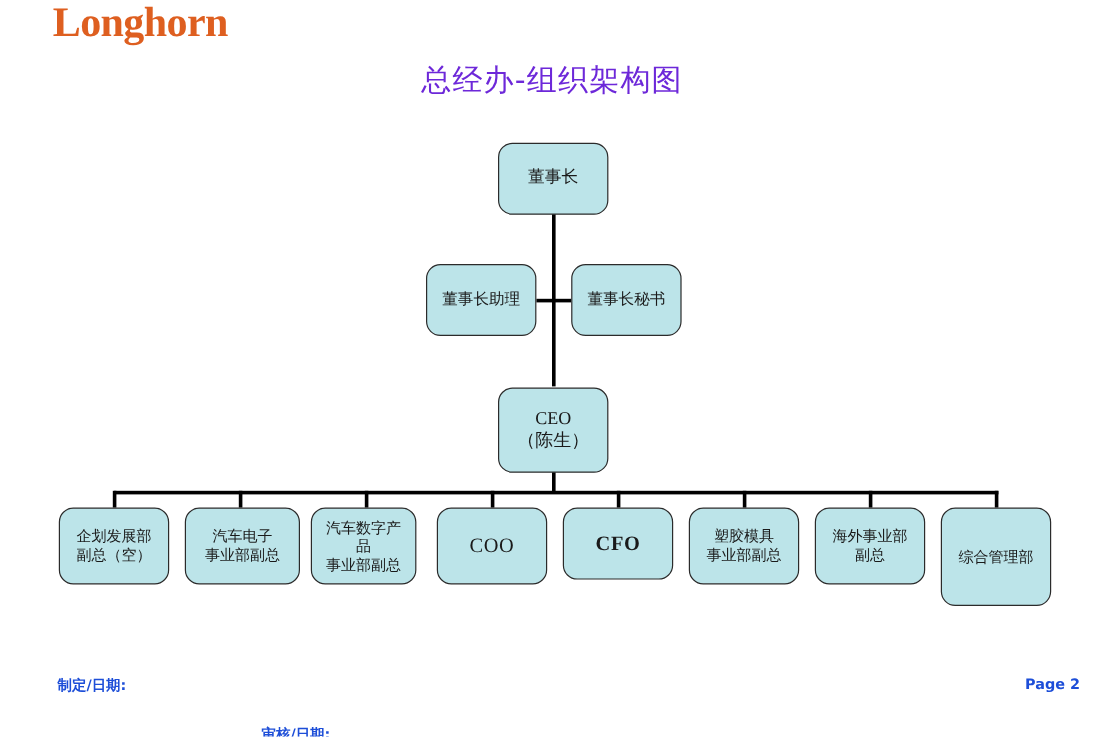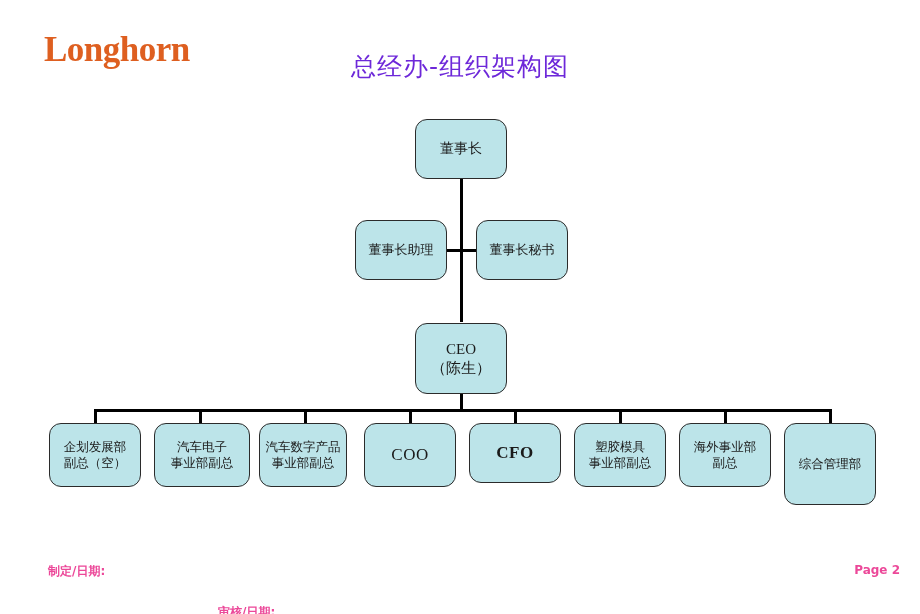--- a/index.html
+++ b/index.html
@@ -15,21 +15,21 @@
     width: 920px;
     height: 614px;
     background: #ffffff;
     overflow: hidden;
   }
 
   
   #logo {
     position: absolute;
     left: 44px;
-    top: 32px;
+    top: 1px;
     font-family: "Liberation Serif", "DejaVu Serif", serif;
     font-weight: bold;
     font-size: 35px;
     letter-spacing: -0.5px;
     color: #DE5F20;
     line-height: 1;
     white-space: nowrap;
   }
 
   
@@ -66,21 +66,21 @@
     justify-content: center;
     text-align: center;
     font-family: "DejaVu Sans", sans-serif;
     color: #1a1a1a;
     z-index: 3;
   }
   .node .lbl {
     display: block;
     width: 100%;
     line-height: 1.25;
-    padding: 0 2px;
+    padding: 0 8px;
     white-space: pre-line;
   }
 
   .node.l1 { font-size: 14px; }
   .node.l2 { font-size: 13px; }
   .node.ceo {
     font-family: "Liberation Serif", "DejaVu Serif", serif;
     font-size: 15px;
   }
   .node.leaf { font-size: 12.5px; }
@@ -98,21 +98,21 @@
   }
   .vline { width: 3px; }
   .hline { height: 3px; }
 
   
   .footer-text {
     position: absolute;
     font-family: "DejaVu Sans", sans-serif;
     font-size: 12px;
     font-weight: bold;
-    color: #ec4899;
+    color: #1d4ed8;
     white-space: nowrap;
   }
   #footer-prepared { left: 48px;  top: 563px; }
   #footer-reviewed { left: 218px; top: 563px; margin-top: 41px; }
   #footer-page     { right: 20px; top: 563px; }
 </style>
 </head>
 <body>
 
 <div id="slide">

